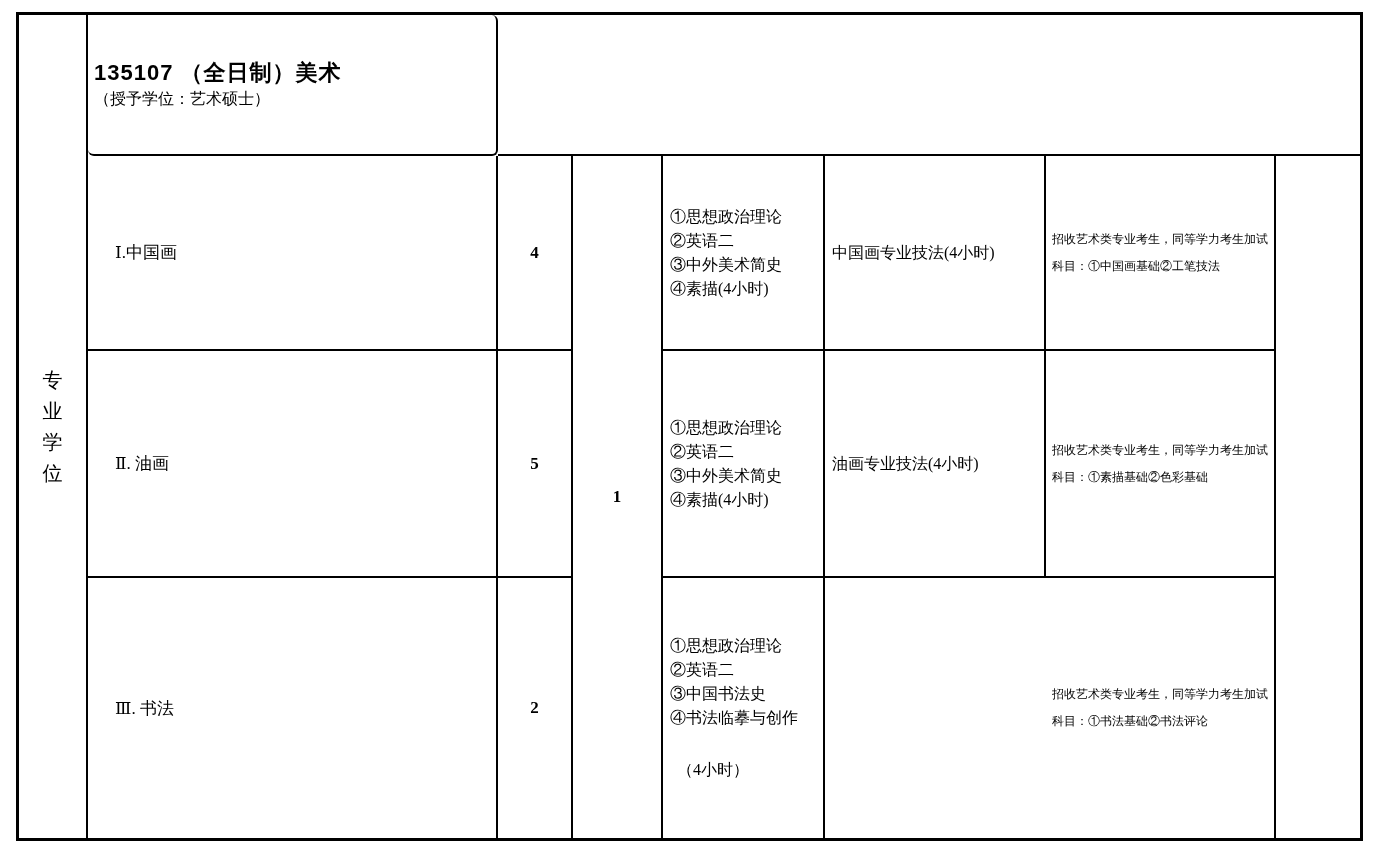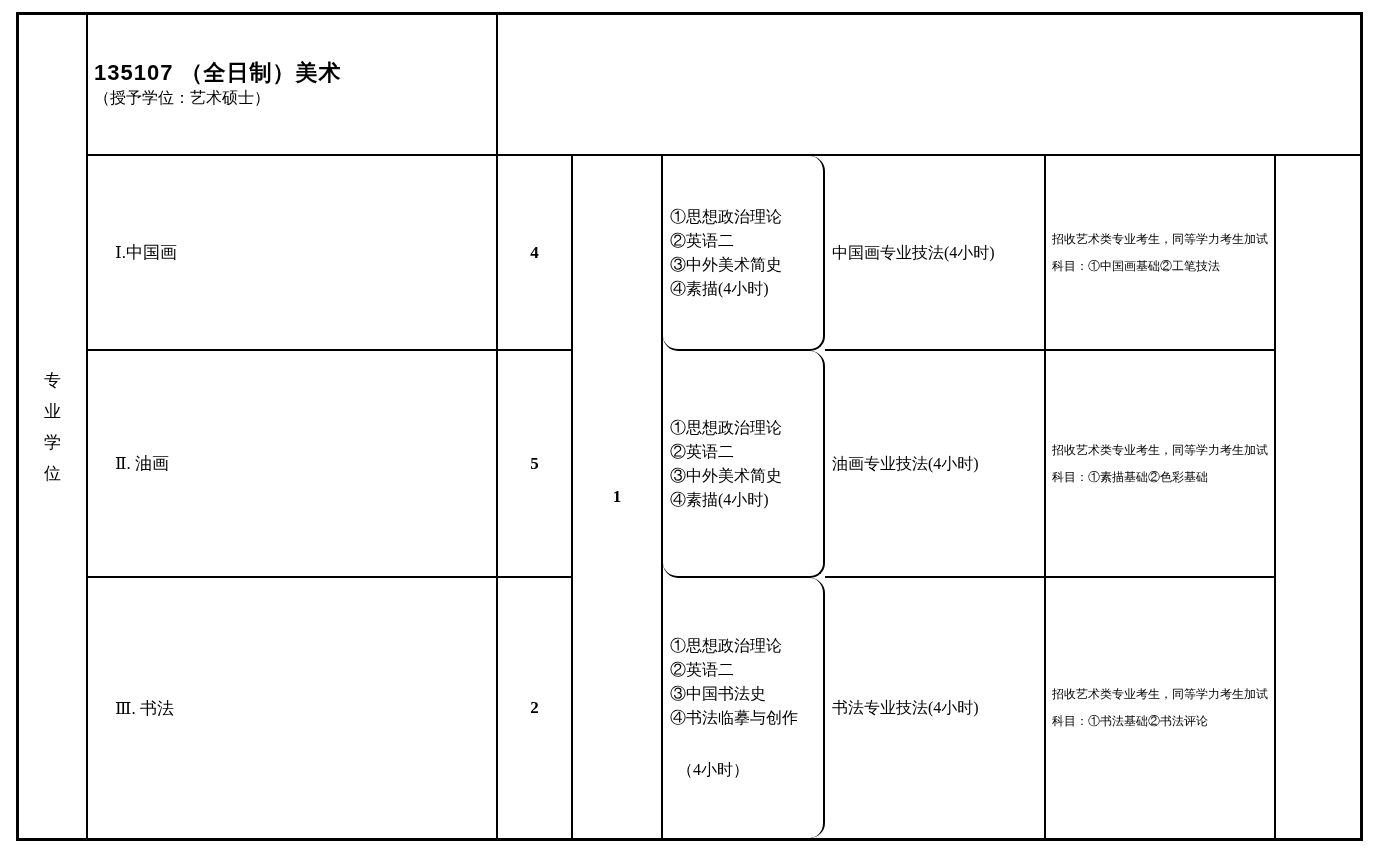--- a/index.html
+++ b/index.html
@@ -34,57 +34,56 @@
   .cell {
     box-sizing: border-box;
     border-right: 2px solid #000000;
     border-bottom: 2px solid #000000;
     overflow: hidden;
   }
   
   .c-degree   { grid-column: 1; grid-row: 1 / 5; border-bottom: none;
                 display: flex; align-items: center; justify-content: center; }
   .c-title    { grid-column: 2; grid-row: 1;
-                display: flex; flex-direction: column; justify-content: center; padding-left: 6px; }
+                display: flex; flex-direction: column; justify-content: center; padding-left: 6px; border-radius: 6px; }
   .c-hrest    { grid-column: 3 / 9; grid-row: 1; border-right: none; }
 
   .c-name     { grid-column: 2; display: flex; align-items: center; padding-left: 27px; }
   .c-count    { grid-column: 3; display: flex; align-items: center; justify-content: center; }
   .c-group    { grid-column: 4; grid-row: 2 / 5; border-bottom: none;
                 display: flex; align-items: center; justify-content: center; }
-  .c-subjects { grid-column: 5; display: flex; flex-direction: column; justify-content: center; padding-left: 7px; border-radius: 15px; }
+  .c-subjects { grid-column: 5; display: flex; flex-direction: column; justify-content: center; padding-left: 7px; }
   .c-exam     { grid-column: 6; display: flex; align-items: center; padding-left: 7px; }
   .c-remarks  { grid-column: 7; display: flex; align-items: center; padding: 0 6px; }
   .c-rspacer  { grid-column: 8; grid-row: 2 / 5; border-right: none; border-bottom: none; }
 
   .row2 { grid-row: 2; }
   .row3 { grid-row: 3; }
   .row4 { grid-row: 4; border-bottom: none; }
 
   
   .vtext {
     width: 1.1em;
-    font-size: 17px;
+    font-size: 20px;
     line-height: 31px;
     text-align: center;
     word-break: break-all;
     letter-spacing: 0;
   }
   .ptitle {
     font-family: "Liberation Sans", "DejaVu Sans", sans-serif;
     font-weight: bold;
     font-size: 22px;
     line-height: 26px;
     letter-spacing: 1px;
   }
   .psub {
     font-size: 16px;
     line-height: 22px;
     margin-top: 2px;
-    font-family: Liberation Mono, monospace;
   }
   .name-label { font-size: 17px; }
   .count-num  { font-size: 17px; font-weight: bold; }
   .sline {
     font-size: 16px;
     line-height: 24px;
     white-space: nowrap;
   }
   .sline.indent { padding-left: 7px; margin-top: 28px; }
   .exam-text { font-size: 16px; line-height: 22px; }
@@ -156,21 +155,18 @@
     <div class="cell c-count row4">
       <span class="count-num">2</span>
     </div>
     <div class="cell c-subjects row4">
       <div class="sline">①思想政治理论</div>
       <div class="sline">②英语二</div>
       <div class="sline">③中国书法史</div>
       <div class="sline">④书法临摹与创作</div>
       <div class="sline indent">（4小时）</div>
     </div>
-    <div class="cell c-exam row4">
-      <span class="exam-text">书法专业技法(4小时)</span>
-    </div>
     <div class="cell c-remarks row4">
       <span class="remarks-text">招收艺术类专业考生，同等学力考生加试科目：①书法基础②书法评论</span>
     </div>
 
   </div>
 </div>
 
 </body></html>

